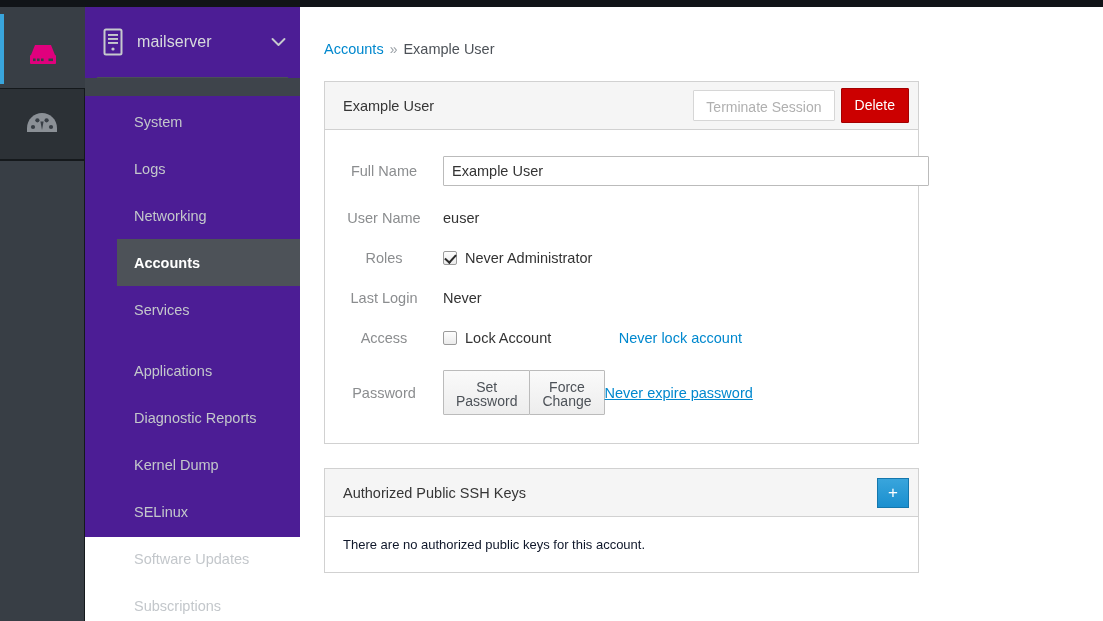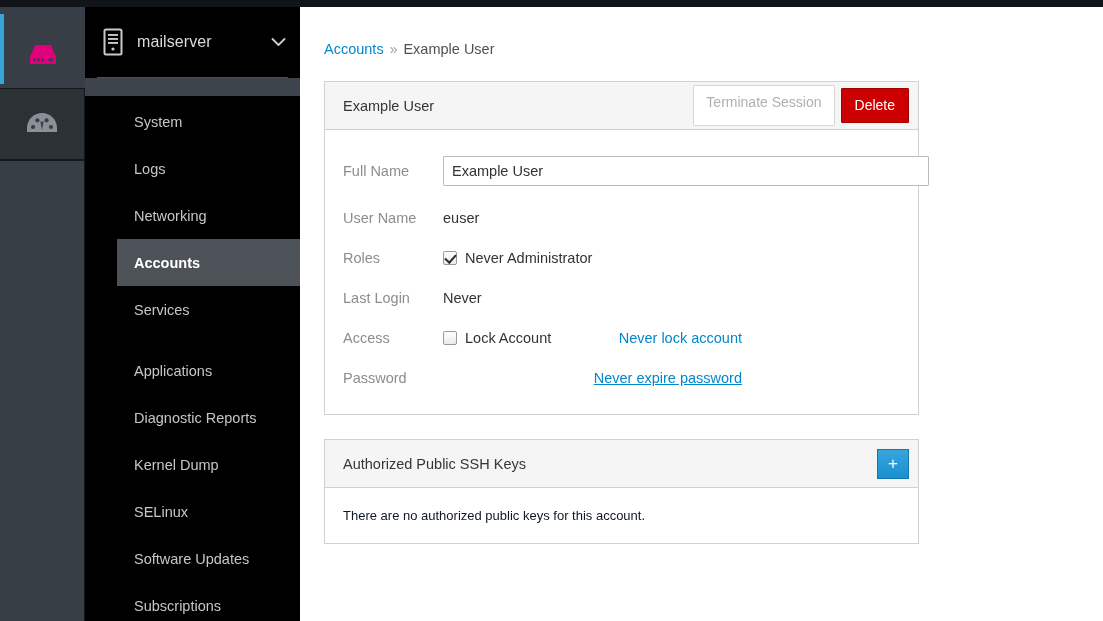--- a/index.html
+++ b/index.html
@@ -39,22 +39,22 @@
     display: flex; align-items: center; justify-content: center;
     border-top: 1px solid #15191c;
     border-bottom: 1px solid #15191c;
     border-right: 1px solid #15191c;
   }
   .rail-item.sel { background: #2c3136; top: 81px; }
   .rail-item.blank { background: #383e45; top: 153px; height: 468px; border-bottom: none; }
 
   
   .sidebar {
-    position: absolute; top: 7px; left: 85px; width: 215px; height: 614px;
-    background: #000000;
+    position: absolute; top: 7px; left: 85px; width: 215px; height: 530px;
+    background: #4c1d95;
   }
   .sidebar-head {
     height: 70px; display: flex; align-items: center;
     padding: 0 14px 0 16px; gap: 12px;
   }
   .host-icon { flex: 0 0 auto; width: 24px; height: 30px; }
   .host-name {
     flex: 1 1 auto; color: #d7dadd; font-size: 16px; letter-spacing: .1px;
   }
   .caret { flex: 0 0 auto; color: #c6cacd; }
@@ -96,21 +96,21 @@
     border-bottom: 1px solid #d1d1d1;
     display: flex; align-items: center;
     padding: 0 9px 0 18px;
   }
   .panel-title { flex: 1 1 auto; font-size: 14.5px; color: #363636; }
   .panel-actions { display: flex; align-items: center; gap: 6px; }
 
   .btn {
     font-family: "Liberation Sans", sans-serif;
     font-size: 14px; line-height: 1;
-    padding: 9px 12px 16px;
+    padding: 9px 12px 6px;
     border: 1px solid #bbb; background: #fff; color: #4d5258;
     cursor: pointer; border-radius: 1px;
   }
   .btn-default {
     background: linear-gradient(to bottom, #fafafa, #ededed);
     border-color: #bbb; color: #4d5258;
   }
   .btn-disabled {
     background: #fff; border-color: #d6d6d6; color: #b0b0b0; cursor: default;
   }
@@ -124,21 +124,21 @@
     border: 1px solid #1477ad; color: #fff;
     font-size: 17px; line-height: 28px; text-align: center;
     cursor: pointer;
   }
 
   .panel-body { padding: 26px 18px 26px 18px; }
 
   .frow { display: flex; align-items: center; margin-bottom: 24px; }
   .frow:last-child { margin-bottom: 2px; }
   .flabel {
-    width: 100px; text-align: left; padding-right: 18px;
+    width: 100px; text-align: center; padding-right: 18px;
     color: #8b8d8f; font-size: 14.5px; flex: 0 0 auto;
   }
   .fctl { flex: 1 1 auto; display: flex; align-items: center; }
   .fval { color: #333; font-size: 14.5px; }
 
   .text-input {
     width: 486px; height: 30px;
     border: 1px solid #bbb; border-radius: 1px;
     padding: 3px 8px; font-size: 14.5px; color: #333;
     font-family: "Liberation Sans", sans-serif;
@@ -309,20 +309,24 @@
               <span class="chk"></span>
               <span class="chk-label">Lock Account</span>
             </div>
             <a class="side-link">Never lock account</a>
           </div>
         </div>
 
         <div class="frow">
           <div class="flabel">Password</div>
           <div class="fctl">
+            <div class="btn-group">
+              <button class="btn btn-default">Set Password</button>
+              <button class="btn btn-default">Force Change</button>
+            </div>
             <a class="side-link hover">Never expire password</a>
           </div>
         </div>
 
       </div>
     </div>
 
     <div class="panel">
       <div class="panel-head">
         <div class="panel-title">Authorized Public SSH Keys</div>

